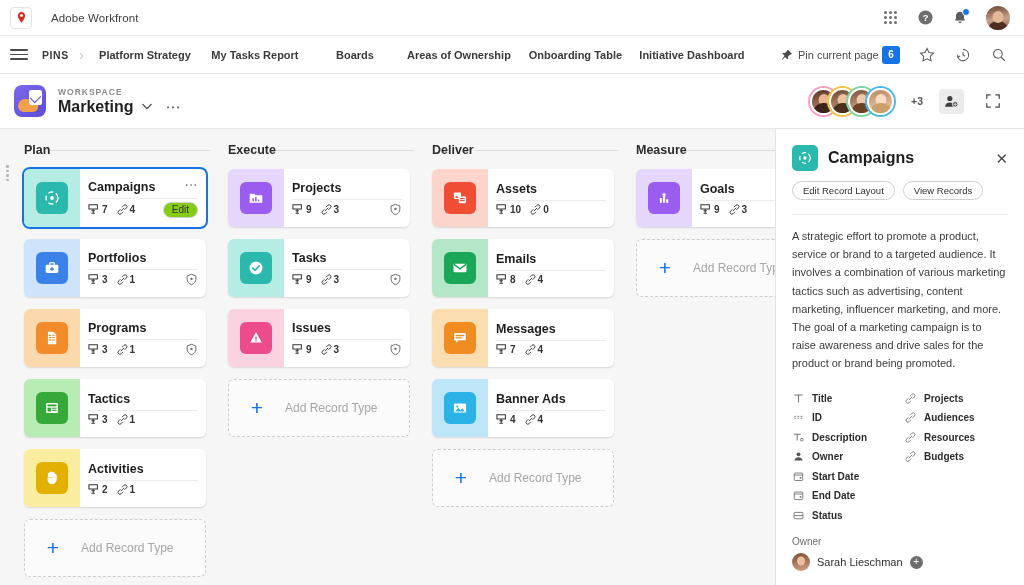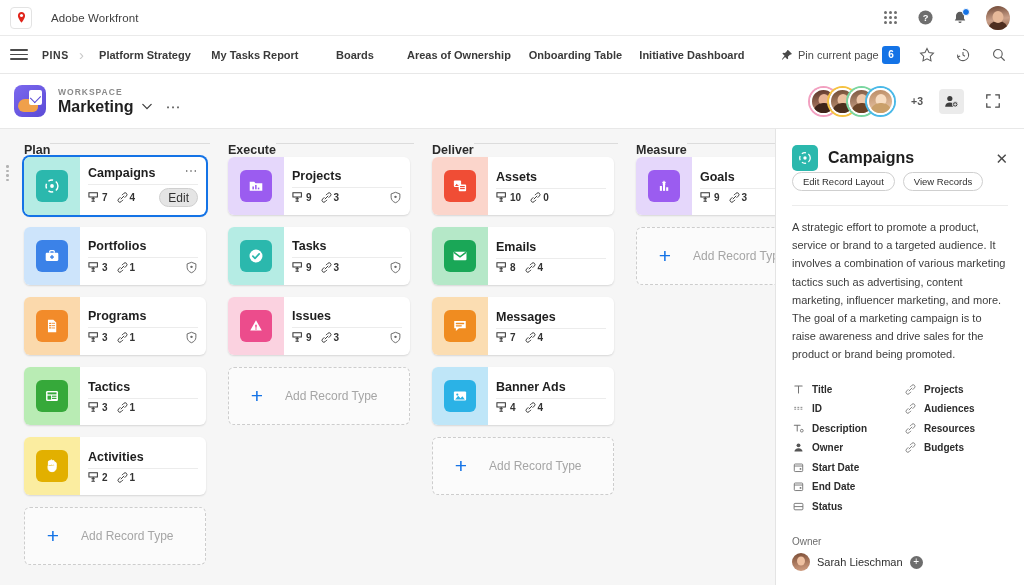--- a/index.html
+++ b/index.html
@@ -89,43 +89,43 @@
   .plus-count { font-size: 10.5px; color: #555; font-weight: bold; margin-left: 7px; }
   .add-user-btn {
     width: 25px; height: 25px; border-radius: 4px; background: #ebebeb;
     display: flex; align-items: center; justify-content: center; cursor: pointer; margin-left: 6px;
   }
   .fullscreen-btn { width: 22px; height: 22px; display: flex; align-items: center; justify-content: center; cursor: pointer; margin-left: 8px; }
 
   
   .board { position: absolute; left: 0; top: 129px; right: 0; bottom: 0; background: #f6f6f6; display: flex; padding: 14px 0 0 14px; gap: 0; }
   .column { width: 202px; flex: none; margin-right: 2px; position: relative; }
-  .col-head { display: flex; align-items: flex-start; gap: 0; padding-left: 10px; }
+  .col-head { display: flex; align-items: center; gap: 0; margin-bottom: 12px; padding-left: 10px; }
   .col-title { font-size: 12.5px; font-weight: bold; color: #2b2b2b; white-space: nowrap; }
   .col-rule { flex: 1; height: 1px; background: #dcdcdc; margin-right: 6px; }
 
   .card {
     display: flex; background: #fff; border-radius: 6px; height: 58px;
     box-shadow: 0 1px 2px rgba(0,0,0,.13); margin: 0 10px 12px 10px; overflow: hidden;
     cursor: pointer; position: relative;
   }
   .card.selected { box-shadow: 0 0 0 2px #1473e6, 0 1px 3px rgba(0,0,0,.15); }
   .card-tint { width: 56px; flex: none; display: flex; align-items: center; justify-content: center; }
   .card-chip { width: 32px; height: 32px; border-radius: 6px; display: flex; align-items: center; justify-content: center; }
   .card-body { flex: 1; padding: 6px 8px 5px 8px; display: flex; flex-direction: column; justify-content: center; min-width: 0; }
   .card-title-row { display: flex; align-items: flex-start; }
   .card-title { font-size: 12.5px; font-weight: bold; color: #1e1e1e; line-height: 14px; flex: 1; white-space: nowrap; overflow: hidden; }
   .card-dots { color: #6a6a6a; font-size: 13px; letter-spacing: .5px; line-height: 10px; cursor: pointer; padding-left: 4px; }
   .card-sep { height: 1px; background: #ececec; margin: 4px 0 3px 0; }
   .card-meta { display: flex; align-items: center; gap: 9px; font-size: 10px; color: #333; font-weight: bold; }
   .meta-chunk { display: flex; align-items: center; gap: 2px; }
   .meta-right { margin-left: auto; display: flex; align-items: center; }
   .edit-pill {
-    border: 1px solid #cfcfcf; border-radius: 10px; font-size: 12px; color: #333;
-    padding: 1.5px 8px; background: #e5e5e5; cursor: pointer; font-weight: normal;
+    border: 1px solid #cfcfcf; border-radius: 10px; font-size: 10px; color: #333;
+    padding: 1.5px 8px; background: #84cc16; cursor: pointer; font-weight: normal;
   }
 
   .add-card {
     margin: 0 10px 12px 10px; height: 58px; border: 1.5px dashed #cdcdcd; border-radius: 6px;
     background: #fbfbfb; display: flex; align-items: center; cursor: pointer;
   }
   .add-plus { width: 56px; display: flex; align-items: center; justify-content: center; color: #1473e6; font-size: 21px; font-weight: 300; }
   .add-label { font-size: 12px; color: #a5a5a5; }
 
   .drag-handle { position: absolute; left: -8px; top: 22px; display: flex; flex-direction: column; gap: 2px; cursor: grab; }
@@ -133,21 +133,21 @@
 
   
   .panel {
     position: absolute; right: 0; top: 129px; width: 249px; bottom: 0;
     background: #fff; border-left: 1px solid #e4e4e4; padding: 16px 16px 0 16px; overflow: hidden;
   }
   .panel-head { display: flex; align-items: center; gap: 10px; }
   .panel-chip { width: 26px; height: 26px; border-radius: 5px; background: #2bb8ad; display: flex; align-items: center; justify-content: center; flex: none; }
   .panel-title { font-size: 16px; font-weight: bold; color: #1d1d1d; flex: 1; }
   .panel-close { color: #4a4a4a; font-size: 15px; cursor: pointer; line-height: 1; }
-  .panel-btns { display: flex; gap: 8px; margin-top: 1px; }
+  .panel-btns { display: flex; gap: 8px; margin-top: 10px; }
   .pbtn { border: 1px solid #cfcfcf; border-radius: 12px; background: #fff; font-size: 9.5px; color: #2f2f2f; padding: 3px 10px; cursor: pointer; white-space: nowrap; }
   .panel-divider { height: 1px; background: #ececec; margin: 14px 0 12px 0; }
   .panel-desc { font-size: 11px; line-height: 18.2px; color: #3c3c3c; }
   .fields { display: flex; margin-top: 16px; }
   .fields-col { flex: 1; }
   .fields-col.right { padding-left: 8px; }
   .field-row { display: flex; align-items: center; gap: 8px; height: 19.5px; }
   .field-ic { width: 12px; display: flex; align-items: center; justify-content: center; flex: none; color: #737373; font-size: 10px; }
   .field-label { font-size: 10px; font-weight: bold; color: #2c2c2c; }
   .owner-block { position: absolute; left: 16px; bottom: 14px; }

